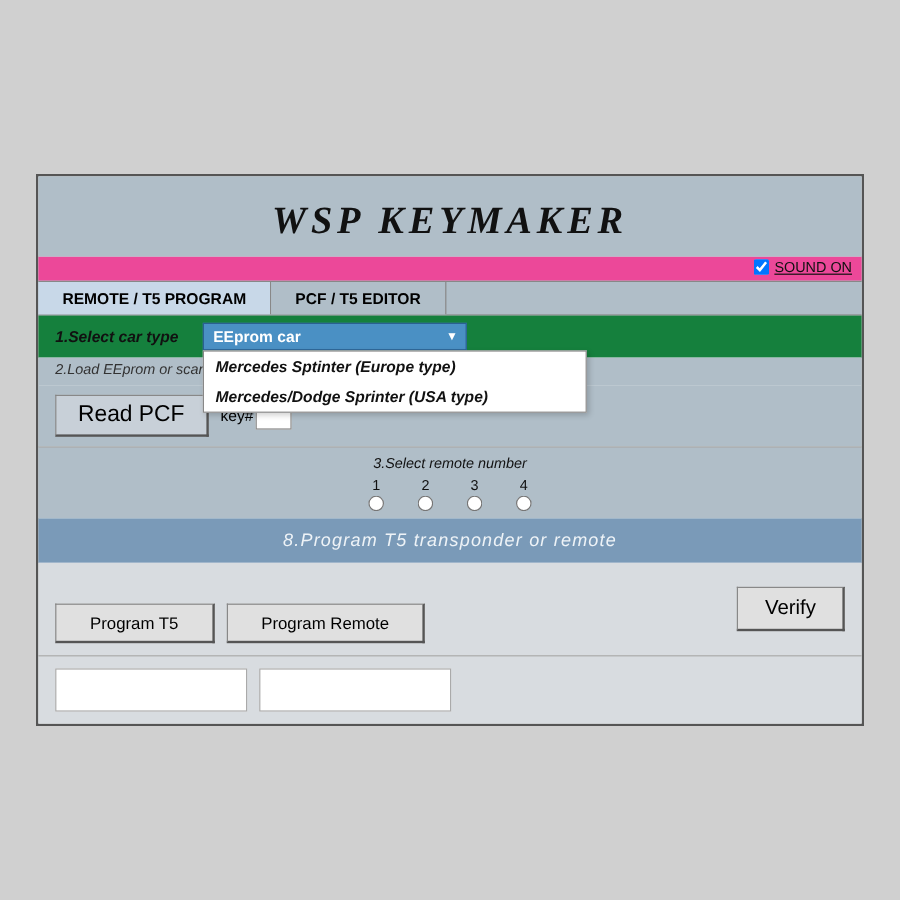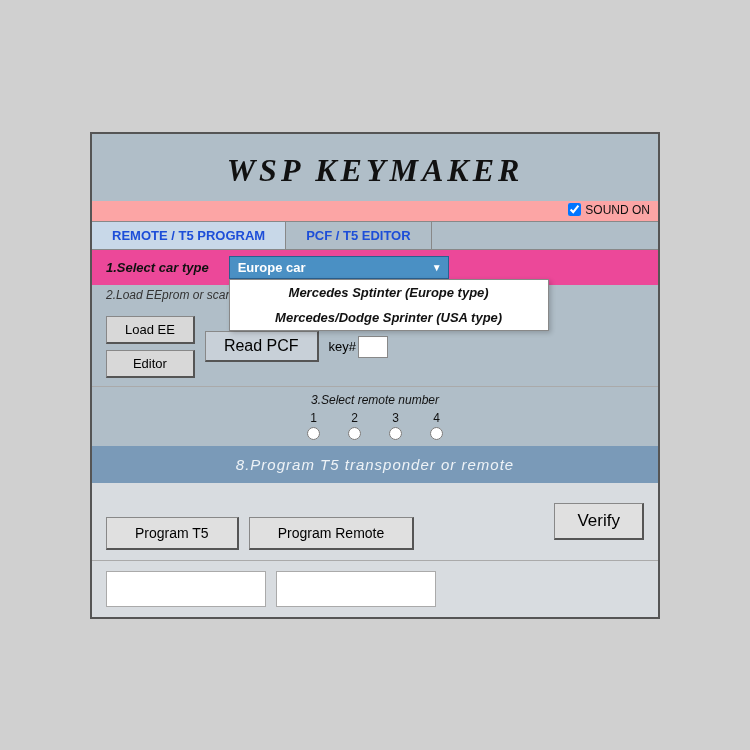--- a/index.html
+++ b/index.html
@@ -8,72 +8,73 @@
       display: flex;
       justify-content: center;
       align-items: center;
       width: 750px;
       height: 750px;
       font-family: Arial, sans-serif;
     }
     .main-window {
       background: #fff;
       border: 2px solid #555;
-      width: 570px;
+      width: 690px;
       min-height: 460px;
     }
     .title-bar {
       background: #b0bec8;
       text-align: center;
       padding: 18px 10px 12px;
     }
     .title-bar h1 {
       font-family: 'Times New Roman', serif;
       font-size: 32px;
       font-weight: bold;
       color: #111;
       letter-spacing: 4px;
       font-style: italic;
     }
     .sound-on-row {
-      background: #fca5a5;
+      background: #ec4899;
       text-align: right;
       padding: 2px 8px 4px;
       font-size: 12px;
       color: #111;
       display: flex;
       justify-content: flex-end;
       align-items: flex-start;
       gap: 4px;
+      text-decoration: underline;
     }
     .sound-on-row input[type=checkbox] {
       width: 13px;
       height: 13px;
     }
     .tabs-row {
       background: #b0bec8;
       display: flex;
       align-items: center;
       border-top: 1px solid #888;
       border-bottom: 1px solid #888;
     }
     .tab {
       padding: 6px 20px;
       font-size: 13px;
       font-weight: bold;
-      color: #1d4ed8;
+      color: #000000;
       background: #b0bec8;
       cursor: pointer;
       border-right: 1px solid #888;
     }
     .tab.active {
       background: #c8d8e8;
     }
     .section-label {
-      background: #ec4899;
+      background: #15803d;
       padding: 6px 14px;
       font-size: 13px;
       font-style: italic;
       color: #111;
       display: flex;
       align-items: center;
       gap: 10px;
     }
     .section-label .label-text {
       font-weight: bold;
@@ -115,21 +116,20 @@
       min-width: 320px;
       box-shadow: 2px 2px 5px rgba(0,0,0,0.2);
     }
     .dropdown-item {
       padding: 5px 10px;
       font-size: 13px;
       font-weight: bold;
       color: #111;
       cursor: pointer;
       white-space: nowrap;
-      text-align: center;
     }
     .row2-label {
       background: #b0bec8;
       padding: 3px 14px 6px;
       font-size: 12px;
       font-style: italic;
       color: #333;
     }
     .buttons-section {
       background: #b0bec8;
@@ -168,21 +168,21 @@
       padding: 5px 18px;
       font-size: 13px;
       cursor: pointer;
     }
     .btn-readpcf {
       background: #c8d0d8;
       border: 1px solid #888;
       border-bottom: 2px solid #555;
       border-right: 2px solid #555;
       padding: 5px 18px;
-      font-size: 16px;
+      font-size: 19px;
       cursor: pointer;
     }
     .key-hash-wrapper {
       display: flex;
       align-items: center;
       gap: 2px;
       font-size: 13px;
     }
     .key-input {
       width: 30px;
@@ -307,42 +307,38 @@
     </div>
     <div class="tab">
       <span>PCF / T5  EDITOR</span>
     </div>
   </div>
 
   <div class="section-label">
     <span class="label-text">1.Select car type</span>
     <div class="select-car-wrapper">
       <button class="select-car-btn">
-        <span>Europe car</span>
+        <span>EEprom car</span>
       </button>
       <div class="dropdown-menu">
         <div class="dropdown-item">
           <span>Mercedes Sptinter (Europe type)</span>
         </div>
         <div class="dropdown-item">
           <span>Mercedes/Dodge Sprinter (USA type)</span>
         </div>
       </div>
     </div>
   </div>
 
   <div class="row2-label">
     <span>2.Load EEprom or scan original remote</span>
   </div>
 
   <div class="buttons-section">
-    <div class="left-btns">
-      <button class="btn">Load EE</button>
-      <button class="btn">Editor</button>
-    </div>
     <div class="right-btns">
       <button class="btn-readpcf">Read PCF</button>
       <div class="key-hash-wrapper">
         <span>key#</span>
         <input type="text" class="key-input" style="">
       </div>
     </div>
   </div>
 
 

